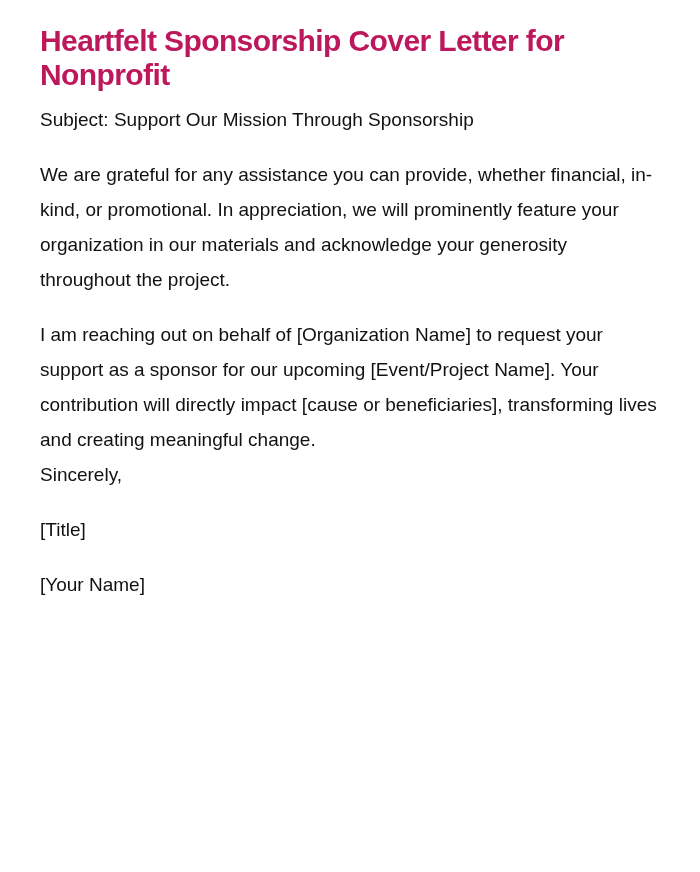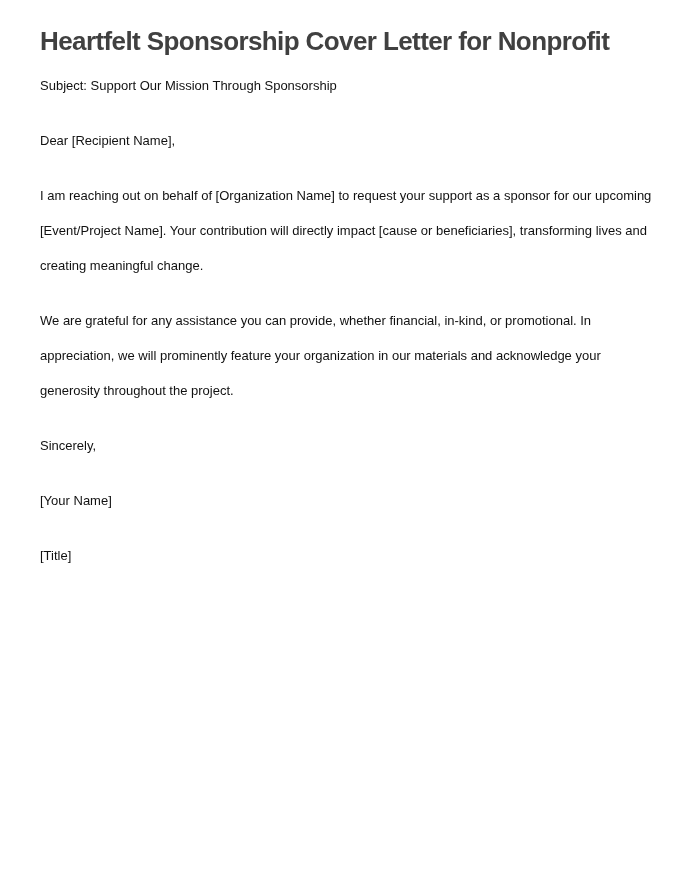--- a/index.html
+++ b/index.html
@@ -12,44 +12,43 @@
       height: 872px;
       overflow: hidden;
       font-family: "Liberation Sans", sans-serif;
       color: #111111;
     }
     .page {
       padding: 24px 40px 0 40px;
       box-sizing: border-box;
     }
     .title {
-      font-size: 26px;
+      font-size: 30px;
       font-weight: bold;
       letter-spacing: -0.6px;
       margin: 0;
       line-height: 34px;
-      color: #404040;
+      color: #be185d;
     }
     .para {
-      font-size: 13px;
+      font-size: 19px;
       line-height: 35px;
       margin: 0;
       letter-spacing: 0px;
     }
     .subject { margin-top: 10px; }
     .greeting { margin-top: 20px; }
     .body-p { margin-top: 20px; }
-    .closing { margin-top: 20px; }
+    .closing { }
     .sig { margin-top: 20px; }
   </style>
 </head>
 <body>
 
 <div class="page">
   <h1 class="title">Heartfelt Sponsorship Cover Letter for Nonprofit</h1>
   <p class="para subject">Subject: Support Our Mission Through Sponsorship</p>
-  <p class="para greeting">Dear [Recipient Name],</p>
+  <p class="para body-p">We are grateful for any assistance you can provide, whether financial, in-kind, or promotional. In appreciation, we will prominently feature your organization in our materials and acknowledge your generosity throughout the project.</p>
   <p class="para body-p">I am reaching out on behalf of [Organization Name] to request your support as a sponsor for our upcoming [Event/Project Name]. Your contribution will directly impact [cause or beneficiaries], transforming lives and creating meaningful change.</p>
-  <p class="para body-p">We are grateful for any assistance you can provide, whether financial, in-kind, or promotional. In appreciation, we will prominently feature your organization in our materials and acknowledge your generosity throughout the project.</p>
   <p class="para closing">Sincerely,</p>
+  <p class="para sig">[Title]</p>
   <p class="para sig">[Your Name]</p>
-  <p class="para sig">[Title]</p>
 </div>
 
 </body></html>

